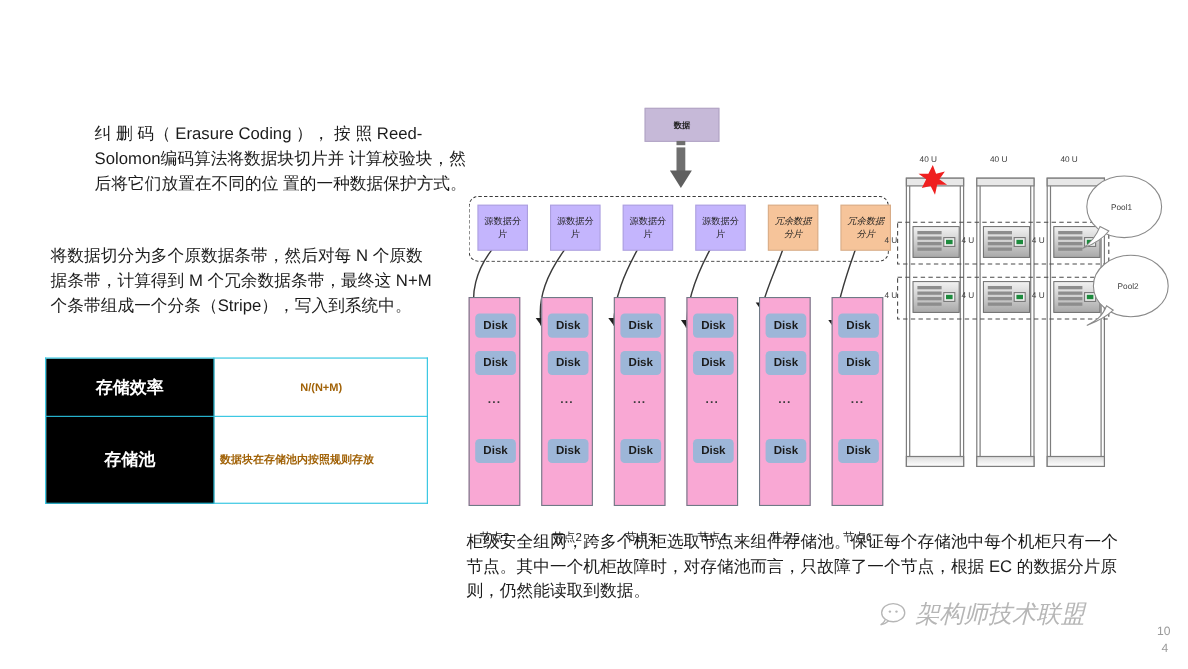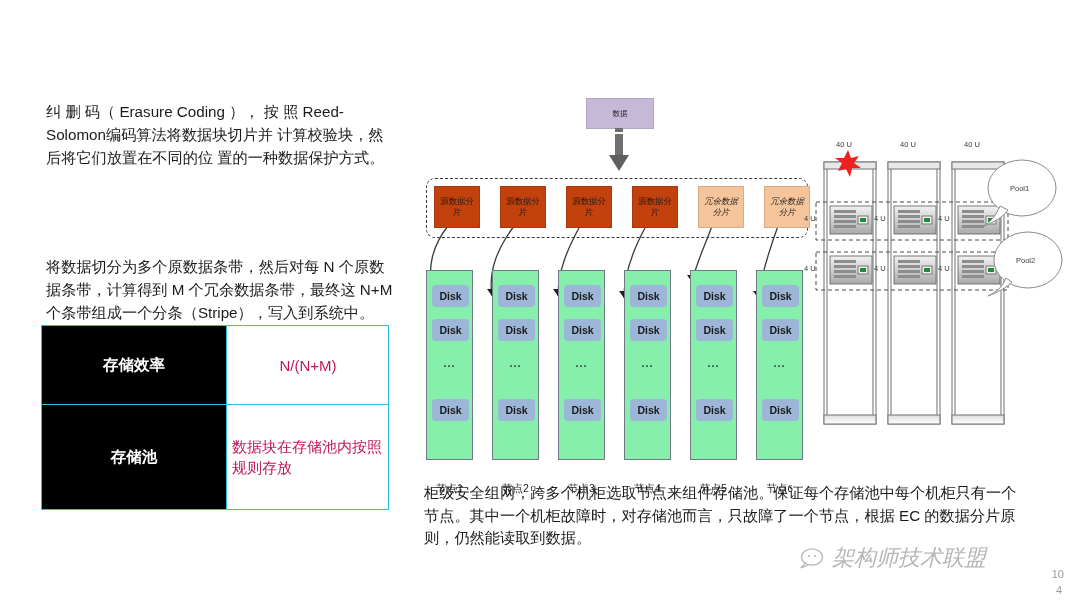--- a/index.html
+++ b/index.html
@@ -18,81 +18,82 @@
     position:absolute;left:58px;top:44px;
     font-size:31px;font-weight:bold;letter-spacing:-0.5px;
     color:#111;white-space:nowrap;
   }
 
   
   .para{
     position:absolute;left:46px;width:348px;
     font-size:15.2px;line-height:23px;color:#1b1b1b;
   }
-  #para-1{top:100px;}
-  #para-2{top:221px;margin-top:34px;}
+  #para-1{top:110px;margin-left:40px;}
+  #para-2{top:221px;}
 
   
   #spec-table{
     position:absolute;left:41px;top:325px;width:348px;
     border-collapse:collapse;
     table-layout:fixed;
   }
   #spec-table td{
     border:1.6px solid #29c3e0;
     vertical-align:middle;
-    padding:16px;
+    padding:0;
   }
   #spec-table td.lbl{
     background:#000000;color:#ffffff;
     font-size:15.5px;font-weight:bold;
     text-align:center;width:152px;
   }
   #spec-table td.val{
-    background:#ffffff;color:#be185d;
-    font-size:15px;line-height:21px;
+    background:#ffffff;color:#a16207;
+    font-size:10px;line-height:21px;
     padding:3px 4px 3px 5px;
+    font-weight:bold;
   }
   #spec-table td.val.center{text-align:center;}
   .r1 td{height:46px;}
   .r2 td{height:80px;}
   .r3 td{height:72px;}
   #table-note{
     position:absolute;left:44px;top:541px;
     font-size:15px;color:#111;
   }
 
   
   #diagram{position:absolute;left:418px;top:92px;width:400px;height:382px;}
 
   .data-box{
     position:absolute;left:168px;top:6px;width:66px;height:29px;
     background:#c6b9d8;border:1px solid #b3a6c6;
     display:flex;align-items:center;justify-content:center;
-    font-size:7.5px;font-weight:normal;color:#222;
+    font-size:7.5px;font-weight:bold;color:#222;
   }
   .big-arrow{position:absolute;left:188px;top:36px;width:26px;height:46px;}
 
   .dashed-group{
     position:absolute;left:8px;top:86px;width:380px;height:58px;
     border:1.6px dashed #3a3a3a;border-radius:9px;
   }
   .shard{
     position:absolute;top:94px;width:46px;height:42px;
     display:flex;align-items:center;justify-content:center;
     text-align:center;font-size:8.4px;line-height:11px;
     color:#1d1d1d;border:1px solid rgba(0,0,0,.12);
     padding:0 2px;box-sizing:border-box;
   }
-  .shard.src{background:#c2410c;}
+  .shard.src{background:#c4b5fd;}
   .shard.red{background:#f6c49a;font-style:italic;}
 
   .node-col{
     position:absolute;top:178px;width:47px;height:190px;
-    background:#86efac;border:1px solid #6f7a86;
+    background:#f9a8d4;border:1px solid #6f7a86;
     box-sizing:border-box;
     padding-left:16px;
   }
   .disk{
     position:absolute;left:5px;width:37px;height:22px;
     background:#9db6d8;border-radius:4px;
     display:flex;align-items:center;justify-content:center;
     font-size:10.5px;font-weight:bold;color:#1a1a1a;
   }
   .disk.d1{top:14px;}

